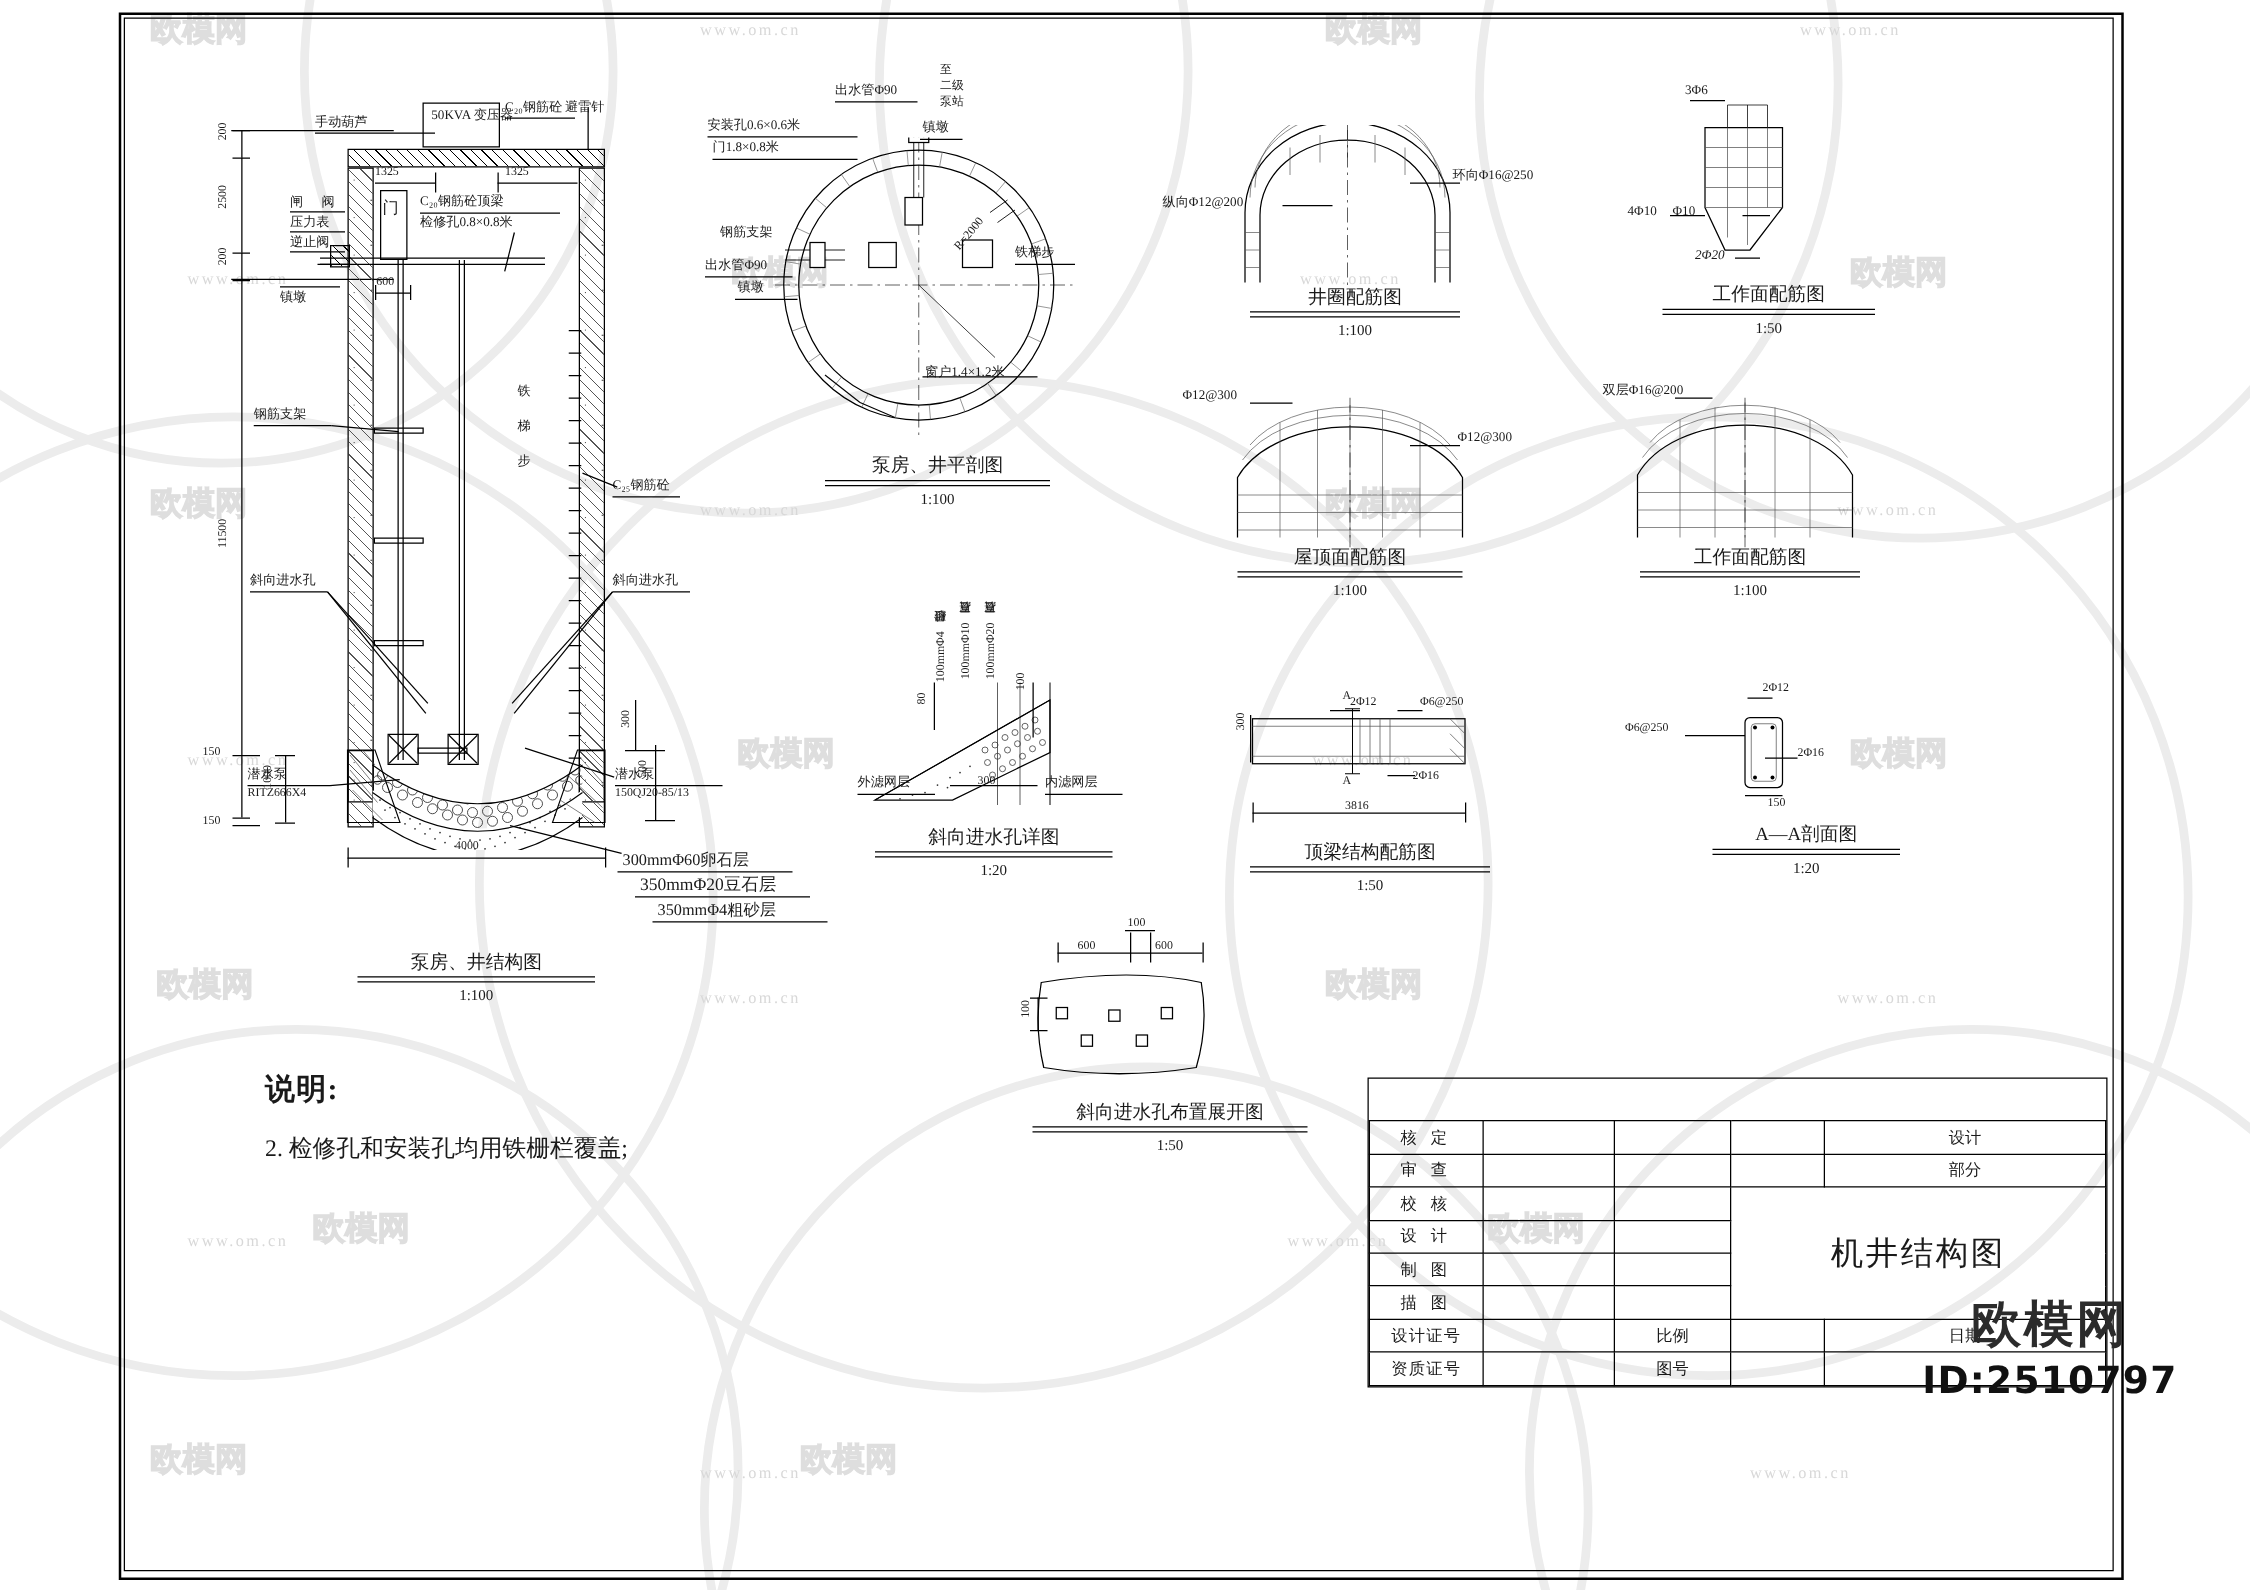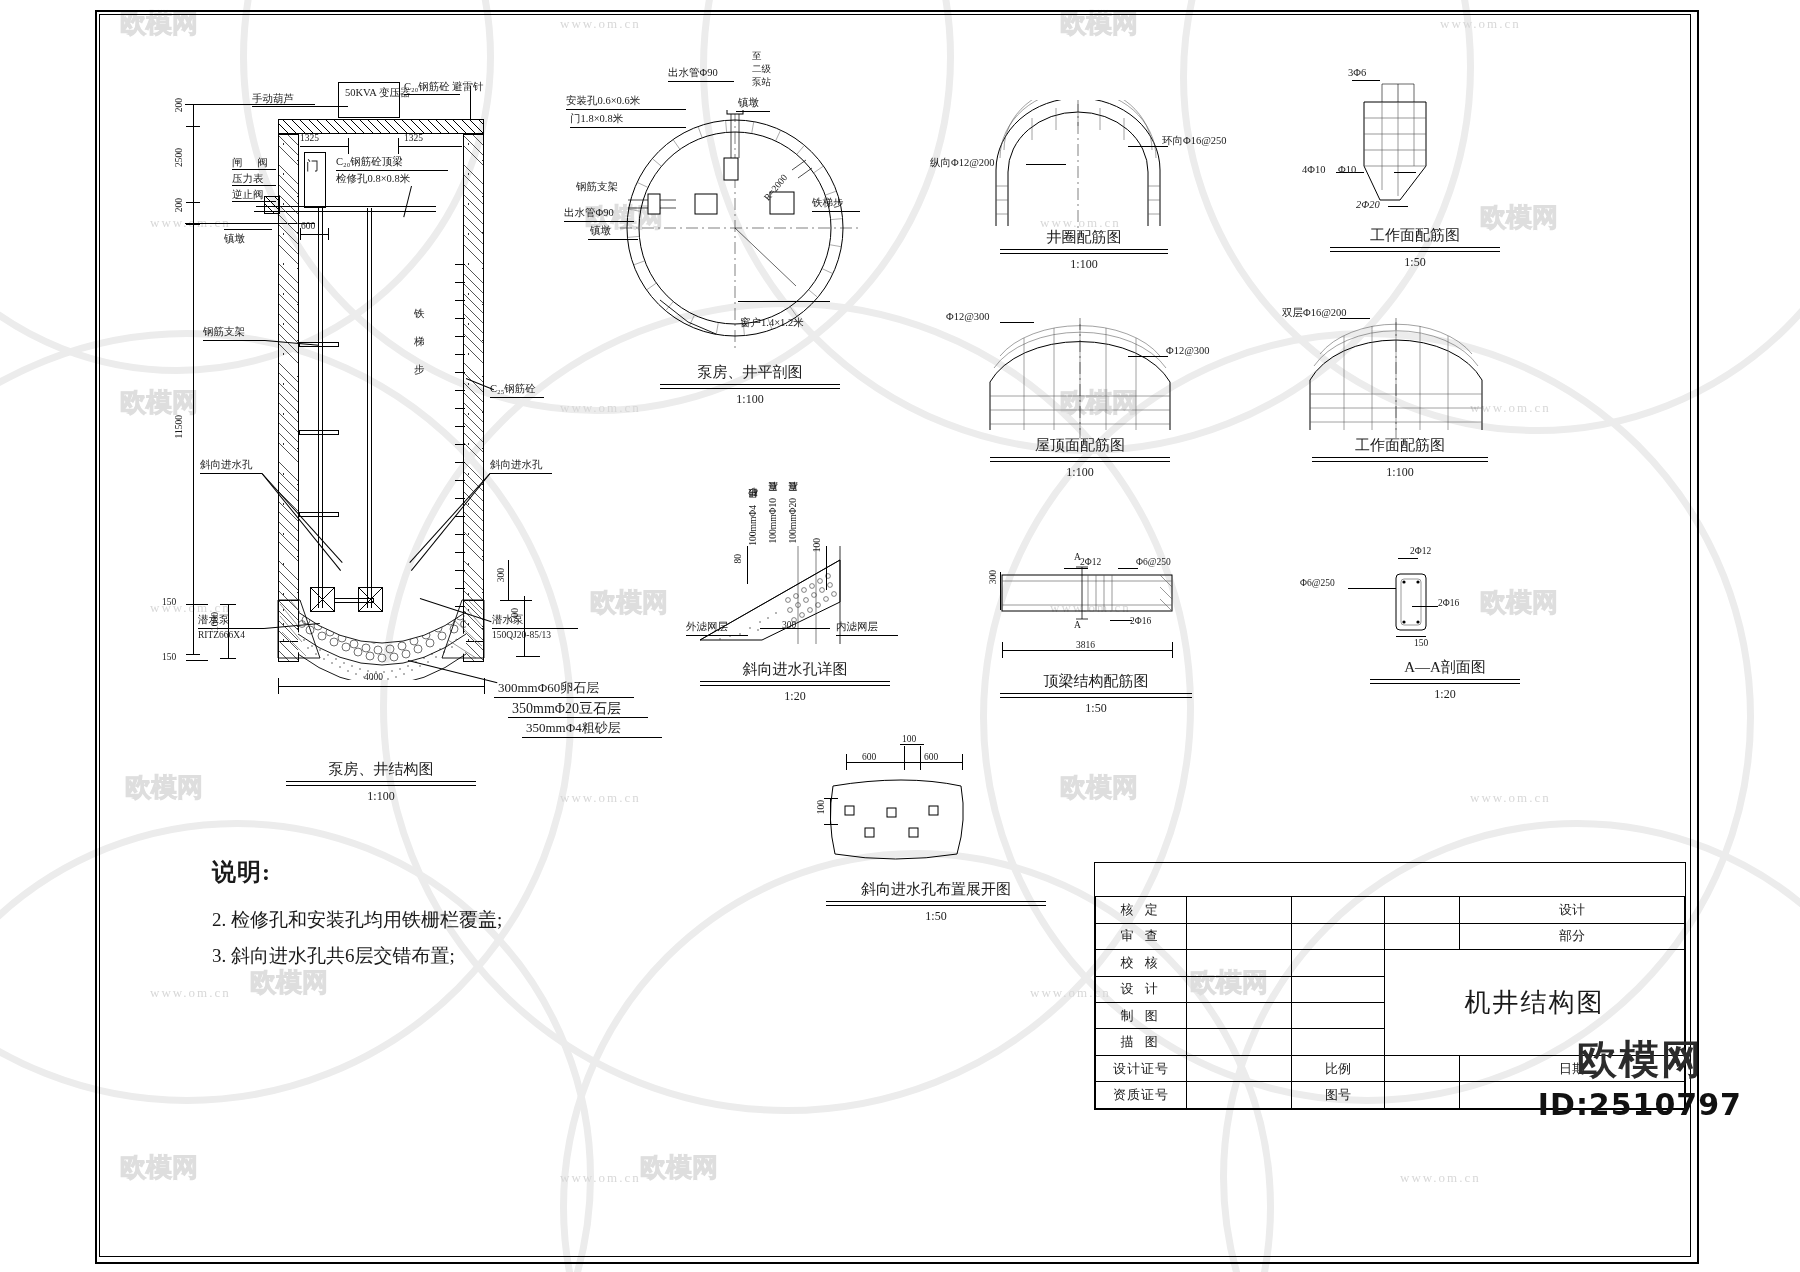--- a/index.html
+++ b/index.html
@@ -487,21 +487,21 @@
     <div class="lbl s" style="left:570px;top:112px;">门1.8×0.8米</div>
     <div class="ln h" style="left:570px;top:127px;width:116px;"></div>
     <div class="lbl s" style="left:576px;top:180px;">钢筋支架</div>
     <div class="lbl s" style="left:564px;top:206px;">出水管Φ90</div>
     <div class="ln h" style="left:564px;top:221px;width:70px;"></div>
     <div class="lbl s" style="left:590px;top:224px;">镇墩</div>
     <div class="ln h" style="left:588px;top:239px;width:50px;"></div>
     <div class="lbl s" style="left:812px;top:196px;">铁梯步</div>
     <div class="ln h" style="left:812px;top:211px;width:48px;"></div>
     <div class="lbl xs" style="left:762px;top:196px;transform:rotate(-50deg);transform-origin:left top;">R=2000</div>
-    <div class="lbl s" style="left:740px;top:316px;">窗户1.4×1.2米</div>
+    <div class="lbl s" style="left:740px;top:292px;">窗户1.4×1.2米</div>
     <div class="ln h" style="left:738px;top:301px;width:92px;"></div>
 
     <div class="ttl" style="left:660px;top:363px;width:180px;">
       <span class="name">泵房、井平剖图</span>
       <span class="name2"></span>
       <span class="scale">1:100</span>
     </div>
   </div>
 
   <div>
@@ -775,21 +775,20 @@
       <span class="name">斜向进水孔布置展开图</span>
       <span class="name2"></span>
       <span class="scale">1:50</span>
     </div>
   </div>
 
   <div class="notes" style="left:212px;top:850px;">
     <div class="hd">说明:</div>
     <ol>
       <li>2. 检修孔和安装孔均用铁栅栏覆盖;</li>
-      <li>3. 斜向进水孔共6层交错布置;</li>
     </ol>
   </div>
 
   <div class="tb" style="left:1094px;top:862px;width:592px;height:248px;">
     <table>
       <tbody>
           <tr class="head">
             <td colspan="5" style="height:30px;border:none;"></td>
           </tr>
       <tr>

